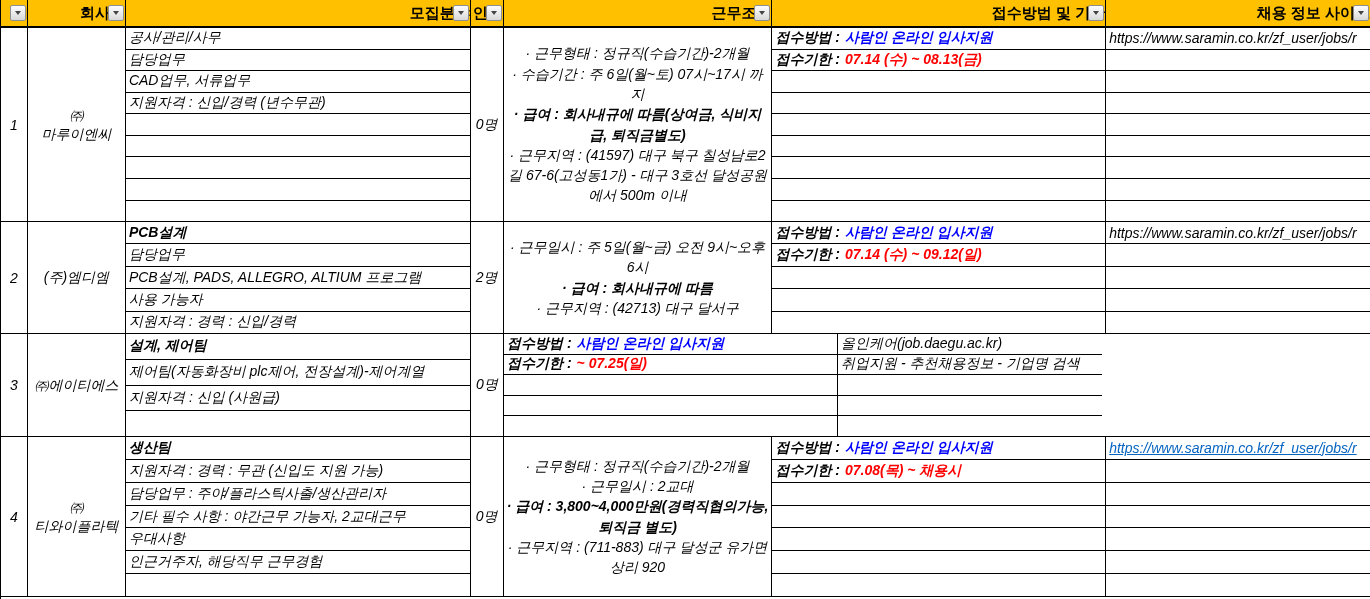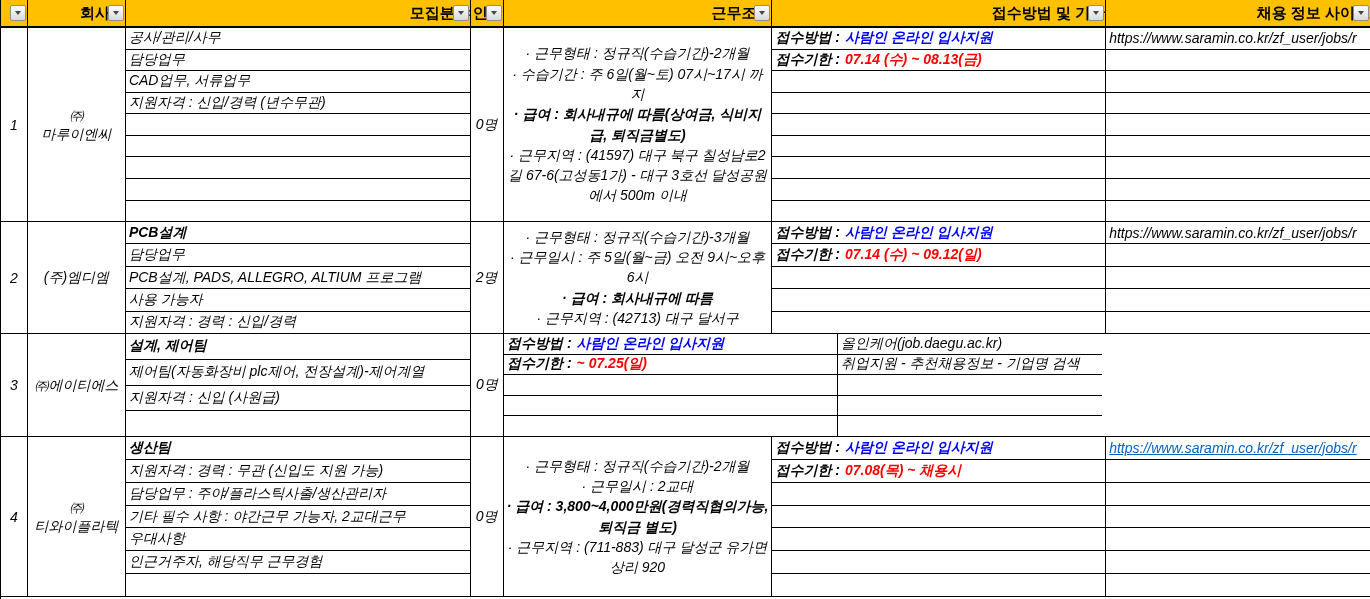--- a/index.html
+++ b/index.html
@@ -172,21 +172,20 @@
         </div>
         <div class="cell c2 colcell">
           <div class="sub b">PCB설계</div>
           <div class="sub">담당업무</div>
           <div class="sub">PCB설계, PADS, ALLEGRO, ALTIUM 프로그램</div>
           <div class="sub">사용 가능자</div>
           <div class="sub">지원자격 : 경력 : 신입/경력</div>
         </div>
         <div class="cell c3 center">2명</div>
         <div class="cell c4 cond">
-          <div class="condline">·  근무형태 : 정규직(수습기간)-3개월</div>
           <div class="condline">·  근무일시 : 주 5일(월~금) 오전 9시~오후 6시</div>
           <div class="condline b">·  급여 : 회사내규에 따름</div>
           <div class="condline">·  근무지역 : (42713) 대구 달서구</div>
         </div>
         <div class="cell c5 colcell">
           <div class="sub applyrow">
             <span class="lbl">접수방법 :</span>
             <span class="val blue">사람인 온라인 입사지원</span>
           </div>
           <div class="sub applyrow">

